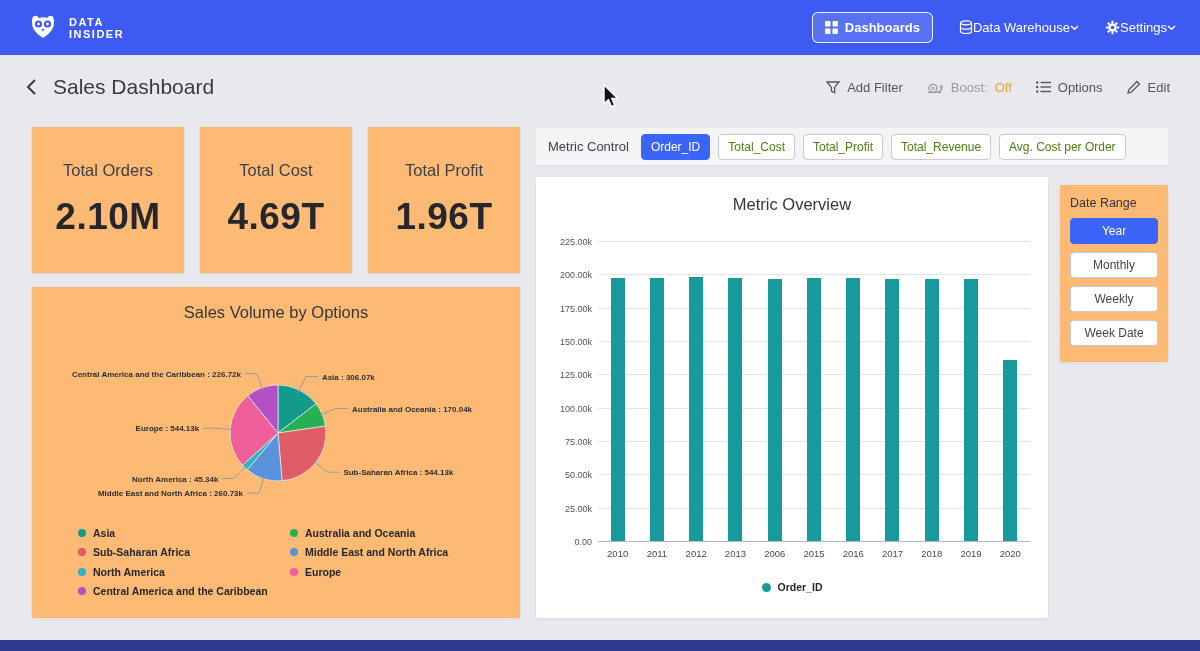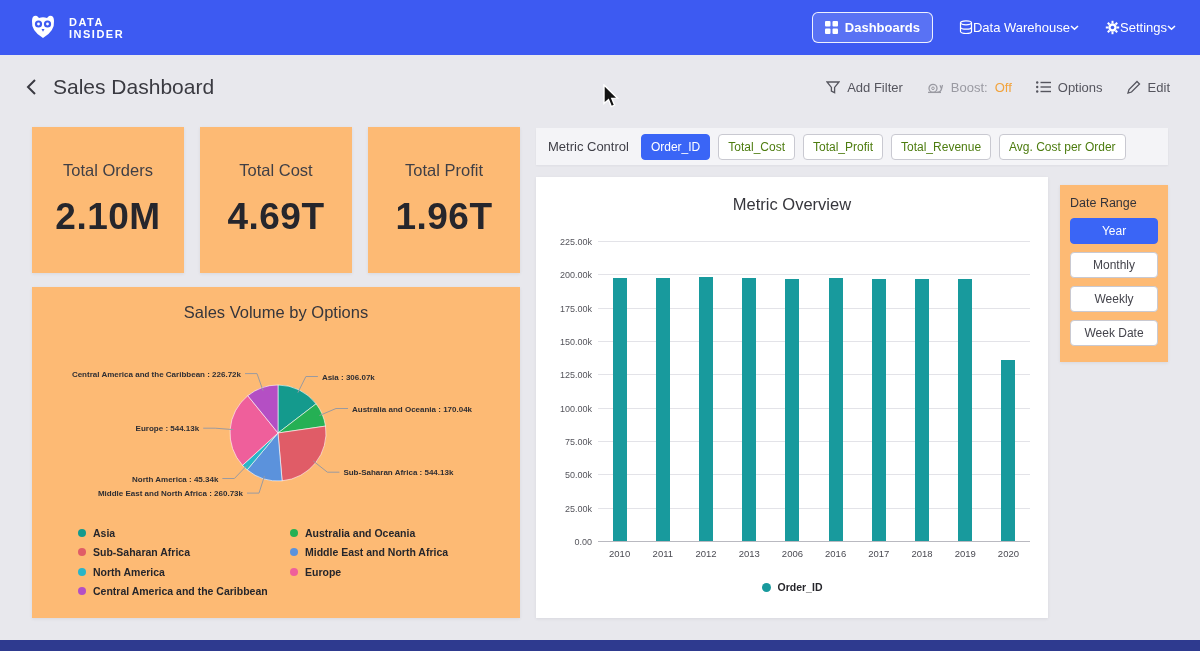--- a/index.html
+++ b/index.html
@@ -318,20 +318,24 @@
           </div>
           <div class="bar-slot">
             <div class="bar" style="height: 263.1px; background: rgb(24, 154, 157);"></div>
             <div class="x-label">2013</div>
           </div>
           <div class="bar-slot">
             <div class="bar" style="height: 262.5px; background: rgb(24, 154, 157);"></div>
             <div class="x-label">2006</div>
           </div>
           <div class="bar-slot">
+            <div class="bar" style="height: 263.2px; background: rgb(24, 154, 157);"></div>
+            <div class="x-label">2015</div>
+          </div>
+          <div class="bar-slot">
             <div class="bar" style="height: 262.8px; background: rgb(24, 154, 157);"></div>
             <div class="x-label">2016</div>
           </div>
           <div class="bar-slot">
             <div class="bar" style="height: 262.4px; background: rgb(24, 154, 157);"></div>
             <div class="x-label">2017</div>
           </div>
           <div class="bar-slot">
             <div class="bar" style="height: 261.7px; background: rgb(24, 154, 157);"></div>
             <div class="x-label">2018</div>

